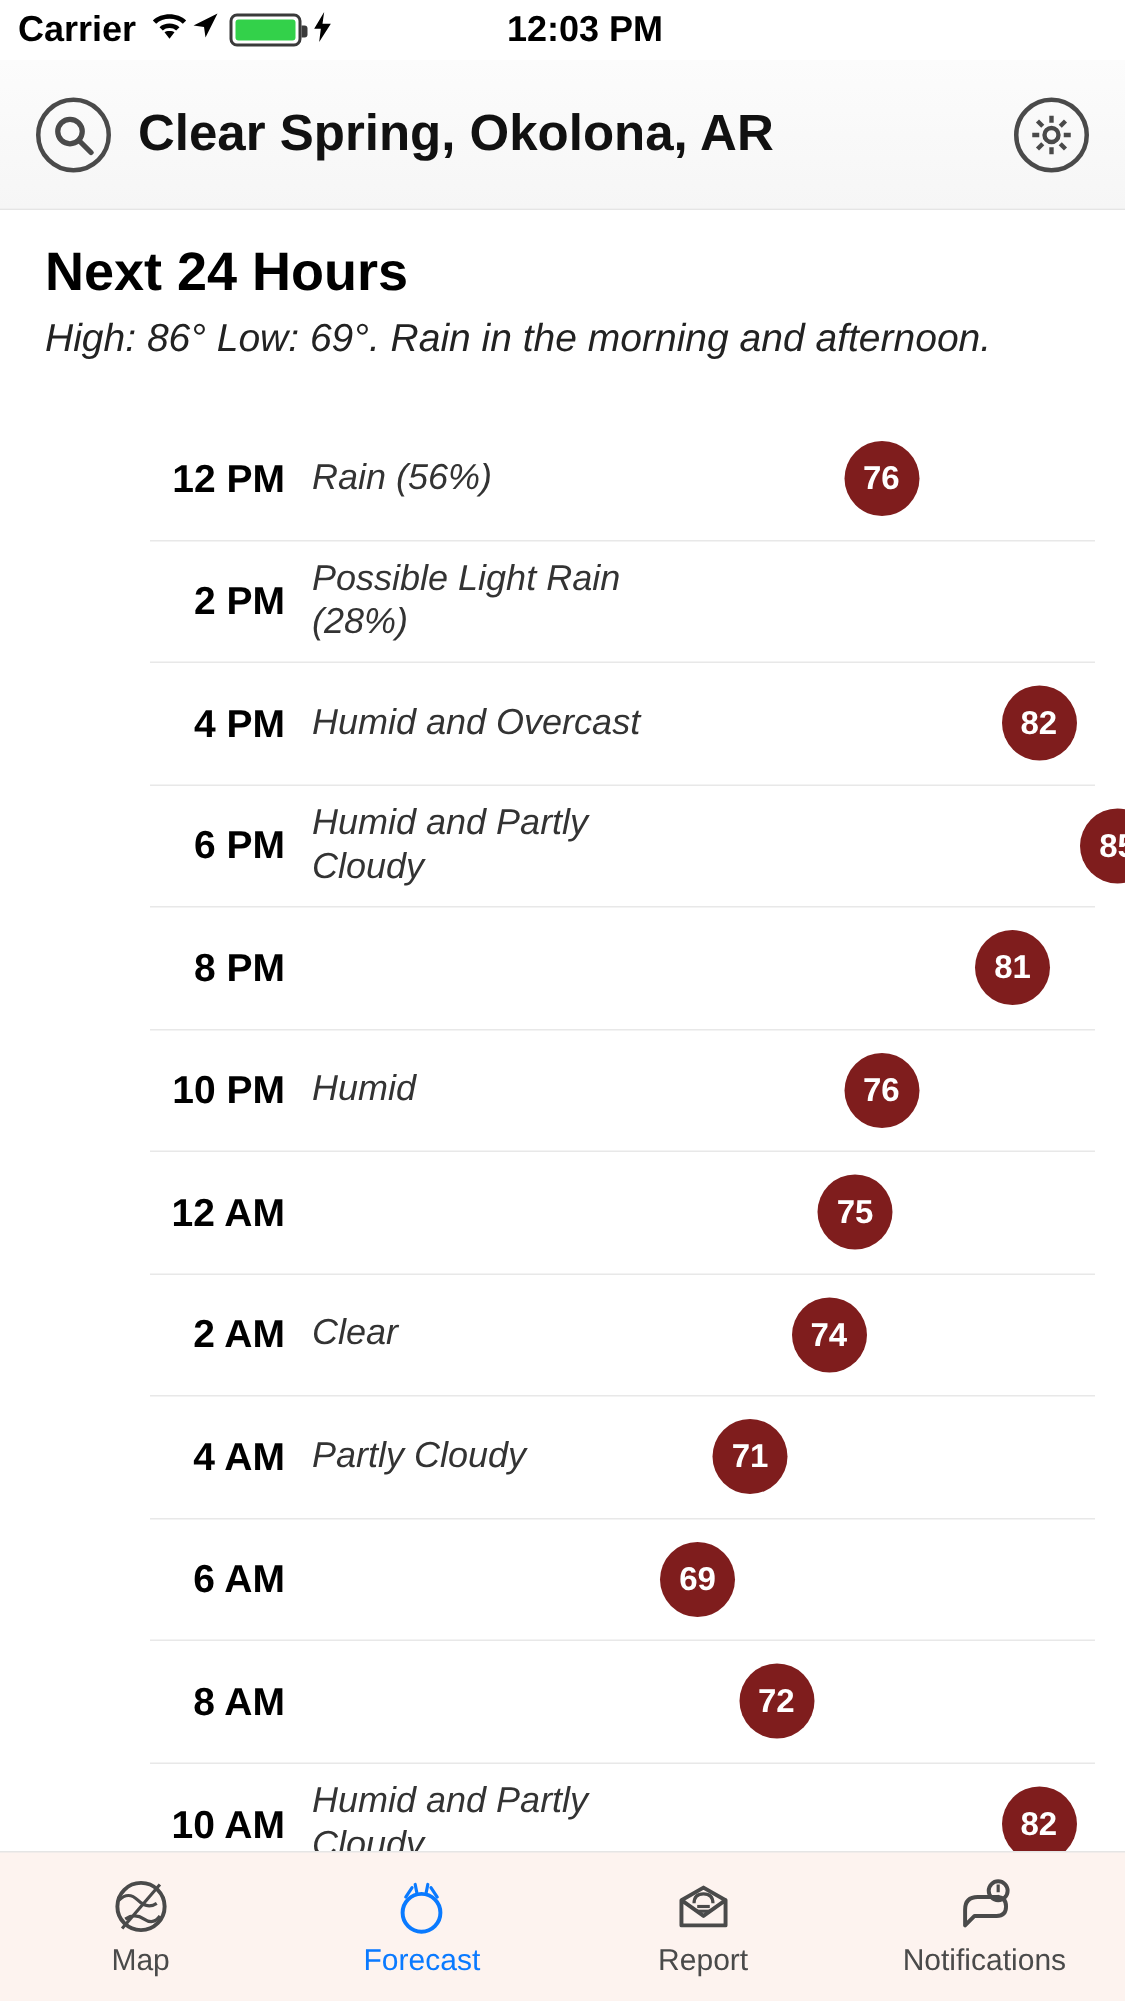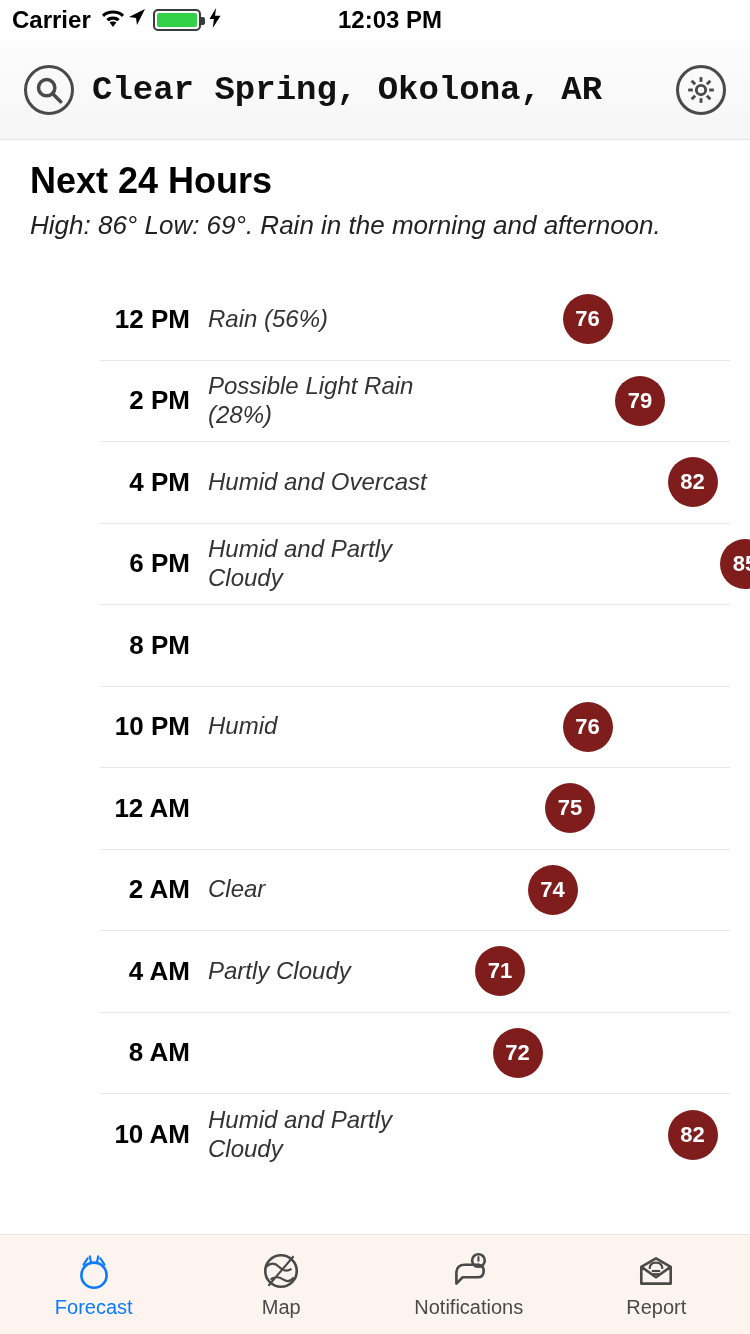--- a/index.html
+++ b/index.html
@@ -40,21 +40,20 @@
 
   
   .header {
     height: 100px;
     border-bottom: 1px solid #e5e5e5;
     display: flex;
     align-items: center;
     padding: 0 24px;
     gap: 18px;
     background: linear-gradient(#fcfcfc, #f6f6f6);
-    font-family: Liberation Mono, monospace;
   }
   .circle-btn {
     width: 50px; height: 50px;
     border: 3px solid #4a4a4a;
     border-radius: 50%;
     display: flex; align-items: center; justify-content: center;
     flex-shrink: 0;
   }
   .circle-btn svg { width: 28px; height: 28px; }
   .location-title {
@@ -233,41 +232,41 @@
         <div class="hour-row">
           <div class="hour-time">12 PM</div>
           <div class="hour-cond">Rain (56%)</div>
           <div class="temp-track">
             <div class="temp-badge" style="left: 122.5px;">76</div>
           </div>
         </div>
         <div class="hour-row">
           <div class="hour-time">2 PM</div>
           <div class="hour-cond">Possible Light Rain (28%)</div>
-          <div class="temp-track">
-            <div class="temp-badge" style="left: 175px;">79</div>
-          </div>
         </div>
         <div class="hour-row">
           <div class="hour-time">4 PM</div>
           <div class="hour-cond">Humid and Overcast</div>
           <div class="temp-track">
             <div class="temp-badge" style="left: 227.5px;">82</div>
           </div>
         </div>
         <div class="hour-row">
           <div class="hour-time">6 PM</div>
           <div class="hour-cond">Humid and Partly Cloudy</div>
           <div class="temp-track">
             <div class="temp-badge" style="left: 280px;">85</div>
           </div>
         </div>
         <div class="hour-row">
           <div class="hour-time">8 PM</div>
           <div class="hour-cond"></div>
+          <div class="temp-track">
+            <div class="temp-badge" style="left: 210px;">81</div>
+          </div>
         </div>
         <div class="hour-row">
           <div class="hour-time">10 PM</div>
           <div class="hour-cond">Humid</div>
           <div class="temp-track">
             <div class="temp-badge" style="left: 122.5px;">76</div>
           </div>
         </div>
         <div class="hour-row">
           <div class="hour-time">12 AM</div>
@@ -284,63 +283,70 @@
           </div>
         </div>
         <div class="hour-row">
           <div class="hour-time">4 AM</div>
           <div class="hour-cond">Partly Cloudy</div>
           <div class="temp-track">
             <div class="temp-badge" style="left: 35px;">71</div>
           </div>
         </div>
         <div class="hour-row">
+          <div class="hour-time">6 AM</div>
+          <div class="hour-cond"></div>
+          <div class="temp-track">
+            <div class="temp-badge" style="left: 0px;">69</div>
+          </div>
+        </div>
+        <div class="hour-row">
           <div class="hour-time">8 AM</div>
           <div class="hour-cond"></div>
           <div class="temp-track">
             <div class="temp-badge" style="left: 52.5px;">72</div>
           </div>
         </div>
         <div class="hour-row">
           <div class="hour-time">10 AM</div>
           <div class="hour-cond">Humid and Partly Cloudy</div>
           <div class="temp-track">
             <div class="temp-badge" style="left: 227.5px;">82</div>
           </div>
         </div>
       </div>
   </div>
 </div>
 
 <div class="tab-bar">
+  <div class="tab">
+    <svg viewBox="0 0 40 40">
+        <circle cx="20" cy="20" r="15" stroke="currentColor" stroke-width="2.5" fill="none"></circle>
+        <path d="M6 16 Q12 10 18 16 Q24 22 30 18 M10 28 Q16 24 22 28 Q28 32 32 26 M32 6 L8 34" stroke="currentColor" stroke-width="2" fill="none"></path>
+      </svg>
+    <span class="tab-label">Map</span>
+  </div>
   <div class="tab active">
     <svg viewBox="0 0 40 40">
         <circle cx="20" cy="24" r="12" stroke="currentColor" stroke-width="2.5" fill="none"></circle>
         <path d="M10 14 L14 8 M30 14 L26 8 M16 6 L17 11 M24 6 L23 11" stroke="currentColor" stroke-width="2" fill="none" stroke-linecap="round"></path>
       </svg>
     <span class="tab-label">Forecast</span>
   </div>
   <div class="tab">
     <svg viewBox="0 0 40 40">
-        <circle cx="20" cy="20" r="15" stroke="currentColor" stroke-width="2.5" fill="none"></circle>
-        <path d="M6 16 Q12 10 18 16 Q24 22 30 18 M10 28 Q16 24 22 28 Q28 32 32 26 M32 6 L8 34" stroke="currentColor" stroke-width="2" fill="none"></path>
-      </svg>
-    <span class="tab-label">Map</span>
+        <path d="M6 16 L20 26 L34 16 L34 32 L6 32 Z M6 16 L20 8 L34 16" stroke="currentColor" stroke-width="2.5" fill="none" stroke-linejoin="round"></path>
+        <path d="M14 18 Q14 12 20 12 Q26 12 26 18" stroke="currentColor" stroke-width="2" fill="none"></path>
+        <line x1="16" y1="20" x2="24" y2="20" stroke="currentColor" stroke-width="2"></line>
+        <line x1="16" y1="23" x2="24" y2="23" stroke="currentColor" stroke-width="2"></line>
+      </svg>
+    <span class="tab-label">Report</span>
   </div>
   <div class="tab">
     <svg viewBox="0 0 40 40">
         <path d="M8 22 Q8 14 16 14 L28 14 Q34 14 34 20 Q34 26 28 26 L14 26 L8 32 Z" stroke="currentColor" stroke-width="2.5" fill="none" stroke-linejoin="round"></path>
         <circle cx="29" cy="10" r="6" stroke="currentColor" stroke-width="2.5" fill="none"></circle>
         <line x1="29" y1="6" x2="29" y2="11" stroke="currentColor" stroke-width="2"></line>
         <circle cx="29" cy="13.5" r="1" fill="currentColor"></circle>
       </svg>
     <span class="tab-label">Notifications</span>
   </div>
-  <div class="tab">
-    <svg viewBox="0 0 40 40">
-        <path d="M6 16 L20 26 L34 16 L34 32 L6 32 Z M6 16 L20 8 L34 16" stroke="currentColor" stroke-width="2.5" fill="none" stroke-linejoin="round"></path>
-        <path d="M14 18 Q14 12 20 12 Q26 12 26 18" stroke="currentColor" stroke-width="2" fill="none"></path>
-        <line x1="16" y1="20" x2="24" y2="20" stroke="currentColor" stroke-width="2"></line>
-        <line x1="16" y1="23" x2="24" y2="23" stroke="currentColor" stroke-width="2"></line>
-      </svg>
-    <span class="tab-label">Report</span>
-  </div>
 </div>
 
 </body></html>

